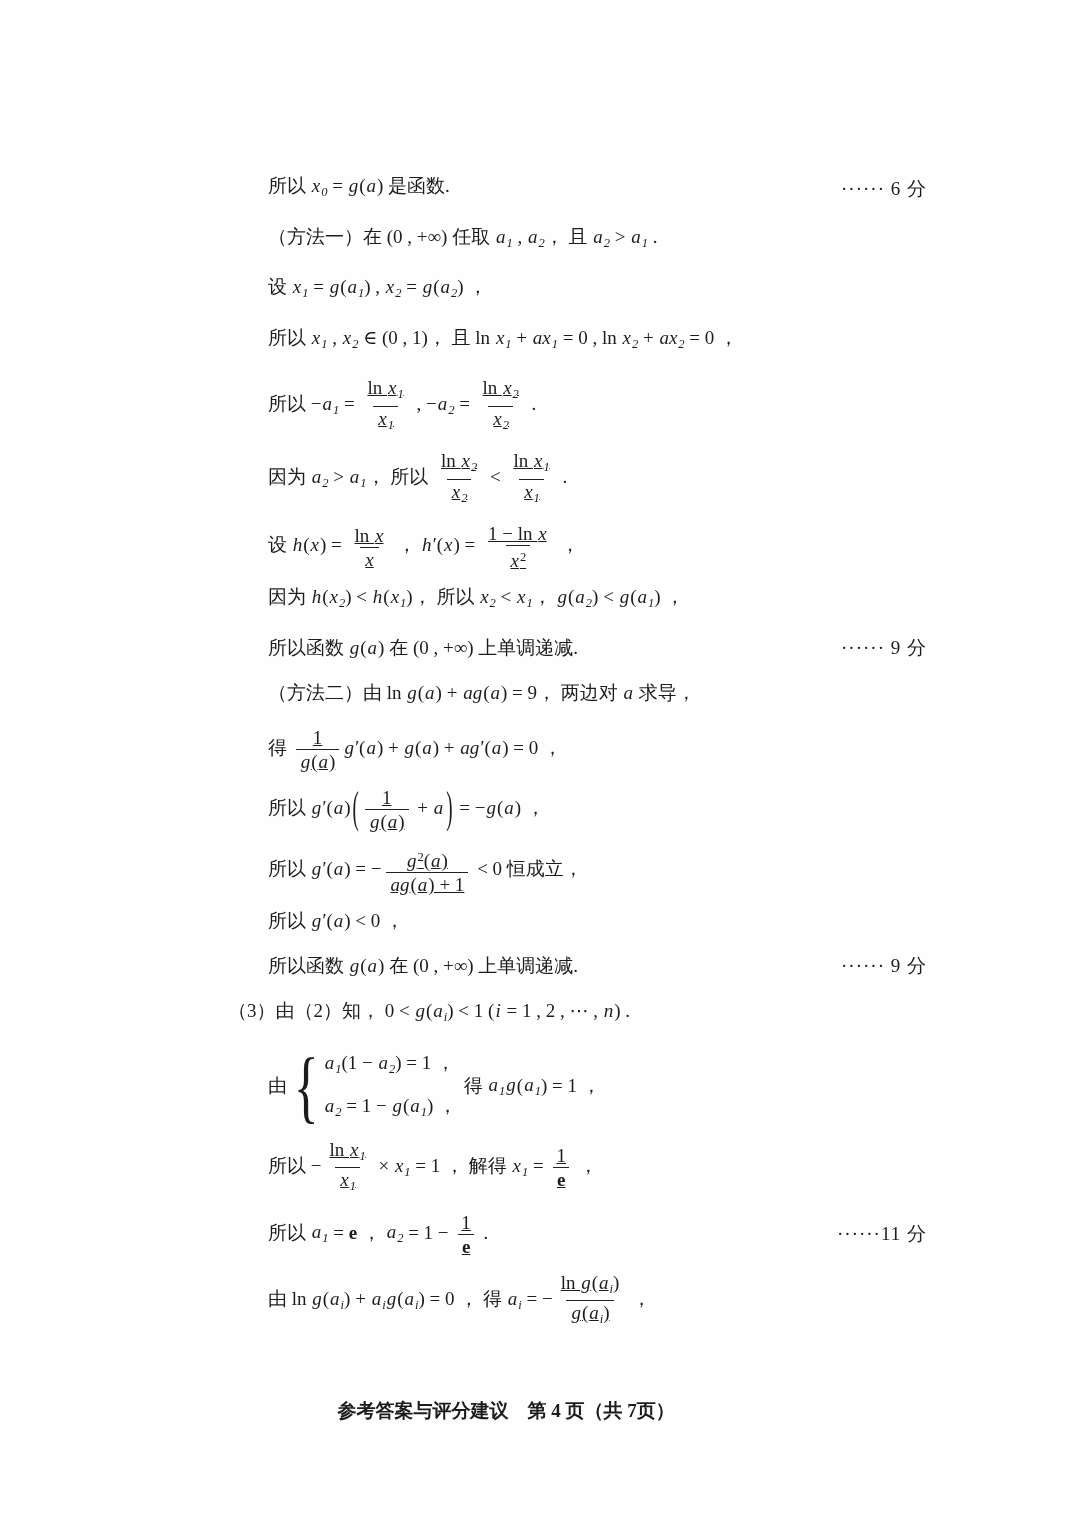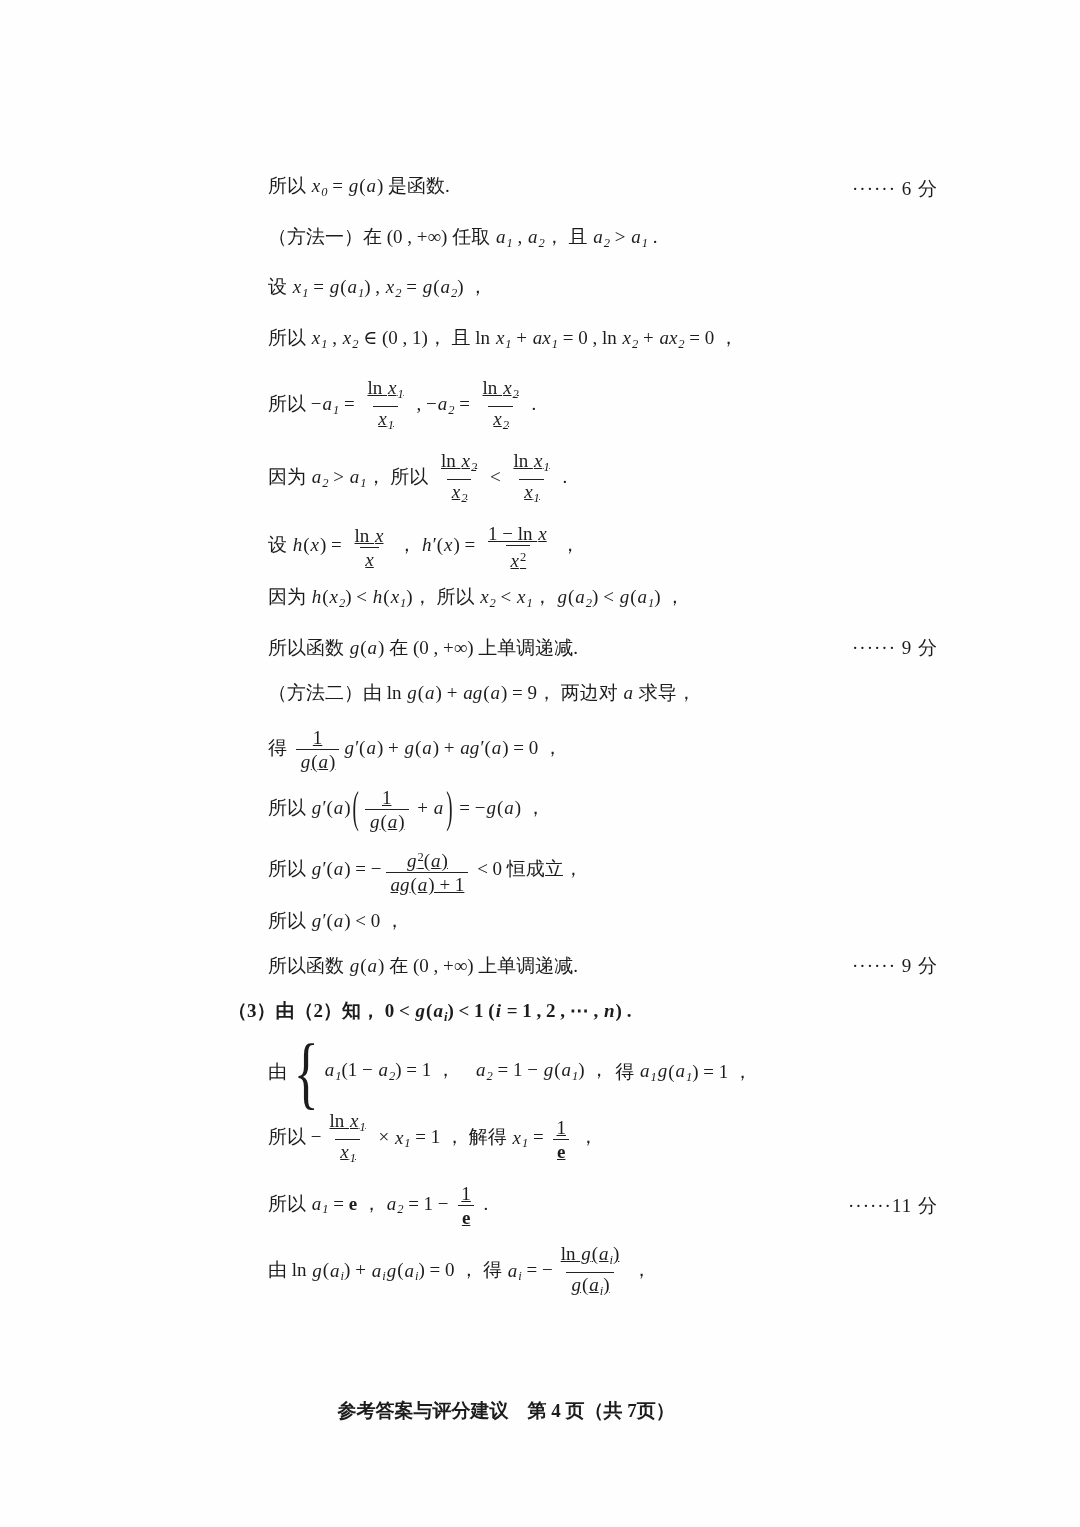--- a/index.html
+++ b/index.html
@@ -6,47 +6,47 @@
   body {
     width: 1080px; height: 1527px;
     background: #fefefe;
     color: #1c1c1c;
     font-family: "Liberation Serif", "DejaVu Serif", serif;
     font-size: 19px;
     position: relative;
     overflow: hidden;
   }
   .page { position: absolute; inset: 0; }
-  #math-lines { position: absolute; top: 172px; left: 0; right: 0; }
+  #math-lines { position: absolute; top: 172px; left: 0; right: 11px; }
   .line {
     position: relative;
     margin: 0 0 17px 268px;
     min-height: 28px;
     line-height: 28px;
     white-space: nowrap;
   }
-  .line.flush { margin-left: 228px; font-weight: bold; }
+  .line.flush { margin-left: 228px; }
   .line.tall { margin-bottom: 9px; padding: 2px 0; }
   .c { font-style: normal; }
   .m { font-style: italic; padding: 0 1px; }
   .b { font-weight: bold; }
   .s { font-size: 12.5px; font-style: italic; vertical-align: -0.28em; }
   .p { font-size: 12.5px; vertical-align: 0.5em; }
   .frac {
     display: inline-flex; flex-direction: column; align-items: center;
     vertical-align: middle; margin: 0 4px; text-align: center; text-decoration: underline;
   }
   .frac .num { display: block; line-height: 23px; padding: 0 4px; }
   .frac .den { display: block; line-height: 23px; padding: 0 4px; border-top: 1.6px solid #222; }
   .cases { display: inline-flex; align-items: center; vertical-align: middle; margin: 0 2px; }
   .cases .brace {
     display: inline-block; font-size: 52px; line-height: 0.9;
     transform: scaleY(1.55); margin-right: 5px; font-weight: 400;
   }
-  .cases .rows { display: inline-flex; flex-direction: row; gap: 20px; text-align: left; }
+  .cases .rows { display: inline-flex; flex-direction: column; gap: 12px; text-align: left; }
   .cases .crow { line-height: 26px; }
   .bp { display: inline-block; transform: scaleY(2.3); font-size: 19px; margin: 0 2px; font-weight: 300; }
   .score {
     position: absolute; right: 142px; top: 50%; transform: translateY(-50%);
     white-space: nowrap; letter-spacing: 1px;
   }
   .footer {
     position: absolute; top: 1398px; left: 0; width: 100%;
     text-align: center; font-weight: bold; font-size: 19px;
     transform: translateX(-34px);

